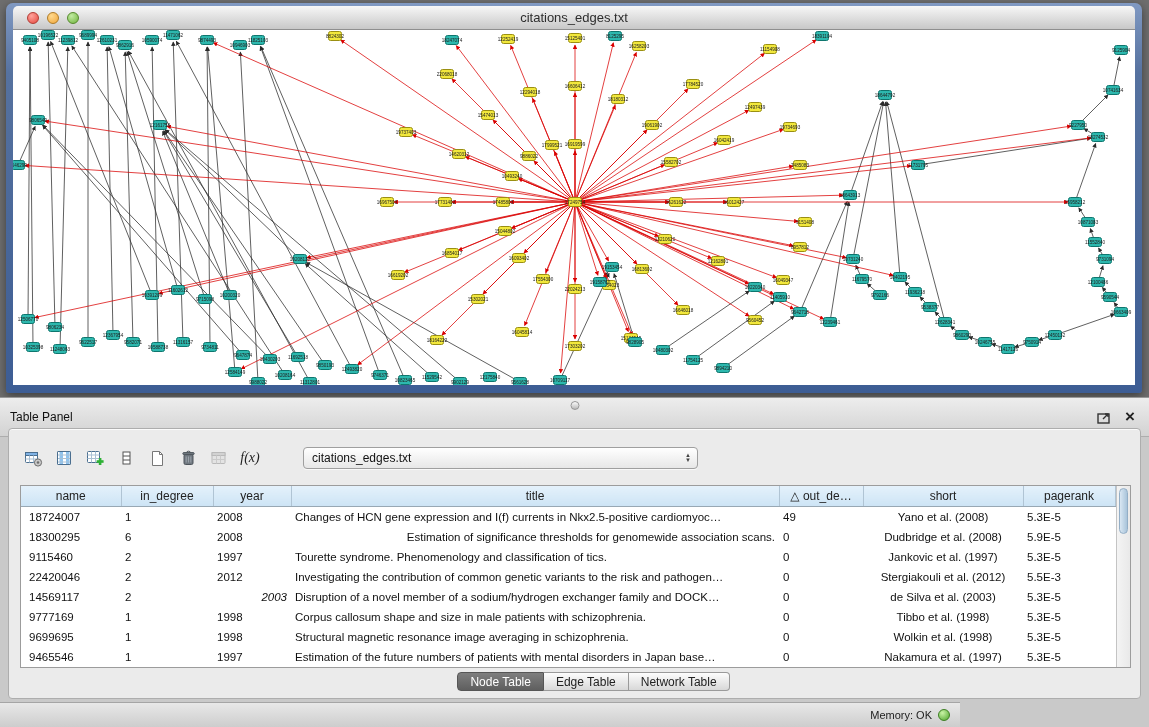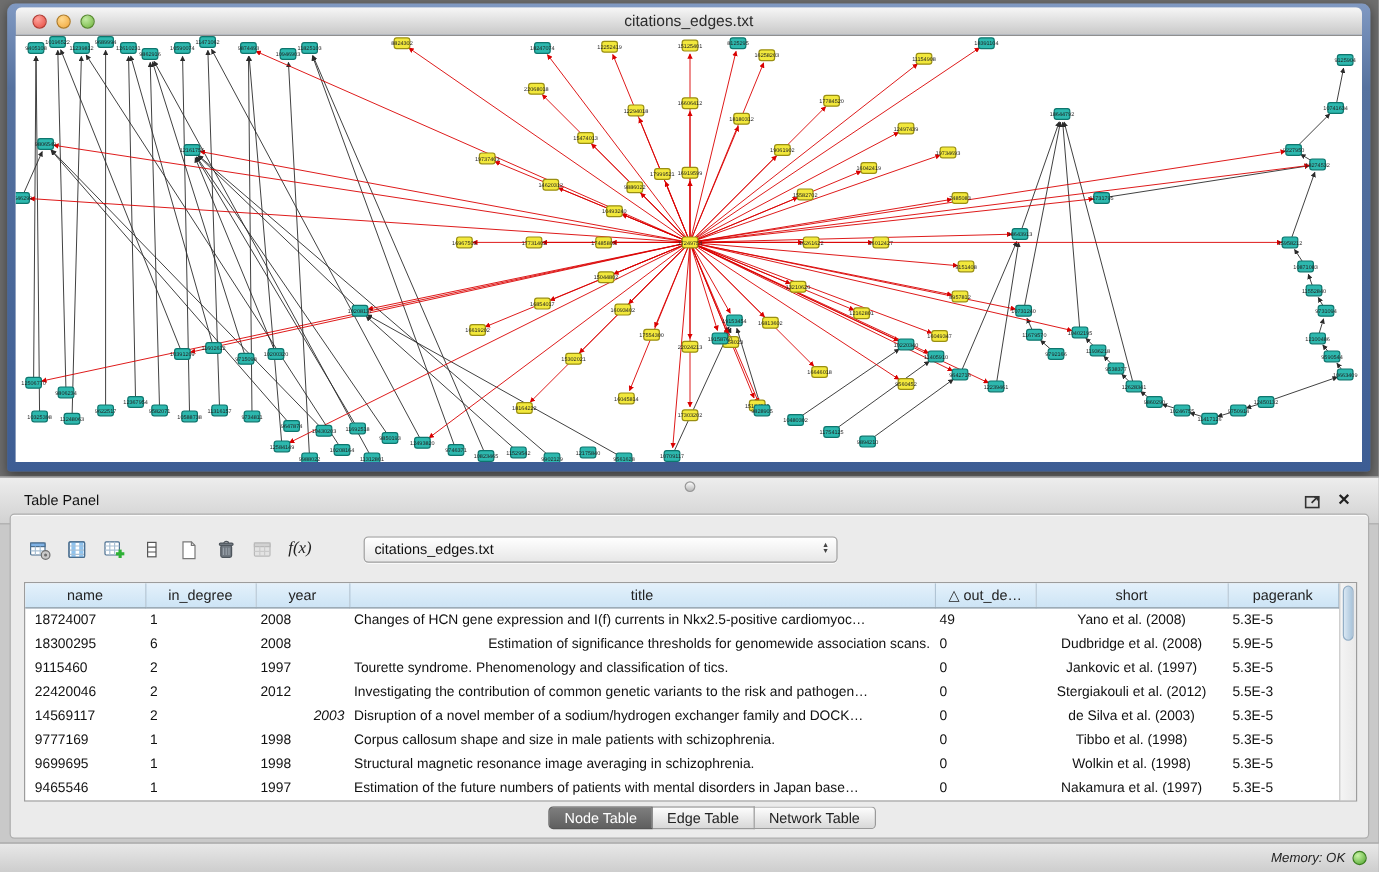--- a/index.html
+++ b/index.html
@@ -32,21 +32,21 @@
   .tl.zoom  { background:radial-gradient(circle at 35% 30%, #c2eba3, #6fb33c); border:1px solid #568a2e; }
   .win-title { position:absolute; left:0; right:0; text-align:center; font-size:13px; color:#2d2d2d; }
   .graph-canvas { background:#fff; width:1122px; height:355px; overflow:hidden; }
   .graph-canvas svg { display:block; }
 
   
   .panel-header {
     position:absolute; left:0; top:397px; width:1149px; height:40px;
     background:linear-gradient(#ededed,#d2d2d2);
     border-top:1px solid #989898; border-bottom:1px solid #adadad;
-    display:flex; align-items:center; padding:0 20px;
+    display:flex; align-items:center; padding:0 10px;
   }
   .panel-title { font-size:12px; color:#111; }
   .panel-header .spacer { flex:1; }
   .grip {
     position:absolute; left:50%; top:3px; transform:translateX(-50%);
     width:9px; height:9px; border-radius:50%;
     background:linear-gradient(#fbfbfb,#b9b9b9); border:1px solid #979797;
   }
   .hdr-btn { width:18px; height:18px; display:flex; align-items:center; justify-content:center; margin-left:9px; color:#222; }
   .hdr-btn.x { font-size:17px; font-weight:bold; line-height:16px; }
@@ -98,23 +98,23 @@
   .ttab {
     height:19px; line-height:18px; padding:0 12px; font-size:12px; color:#222;
     background:linear-gradient(#fdfdfd,#d8d8d8); border:1px solid #9a9a9a; border-left-width:0;
   }
   .ttab:first-child { border-left-width:1px; border-radius:4px 0 0 4px; }
   .ttab:last-child { border-radius:0 4px 4px 0; }
   .ttab.active { background:linear-gradient(#7e7e7e,#5f5f5f); color:#fff; border-color:#565656; }
 
   
   .status-bar {
-    position:absolute; left:0; bottom:0; width:1149px; height:25px;
+    position:absolute; left:0; bottom:0; width:960px; height:25px;
     background:linear-gradient(#e8e8e8,#cdcdcd); border-top:1px solid #a5a5a5;
-    display:flex; align-items:center; justify-content:flex-end; padding:0 10px; gap:6px;font-style:italic;
+    display:flex; align-items:center; justify-content:flex-end; padding:0 10px; gap:6px;
   }
   .mem-label { font-size:11px; color:#222; }
   .mem-dot { width:12px; height:12px; border-radius:50%;
     background:radial-gradient(circle at 35% 30%, #c9f3a6, #4ea52c); border:1px solid #3c7f21; }
 </style>
 </head>
 <body>
 
 <div class="desktop"></div>
 

